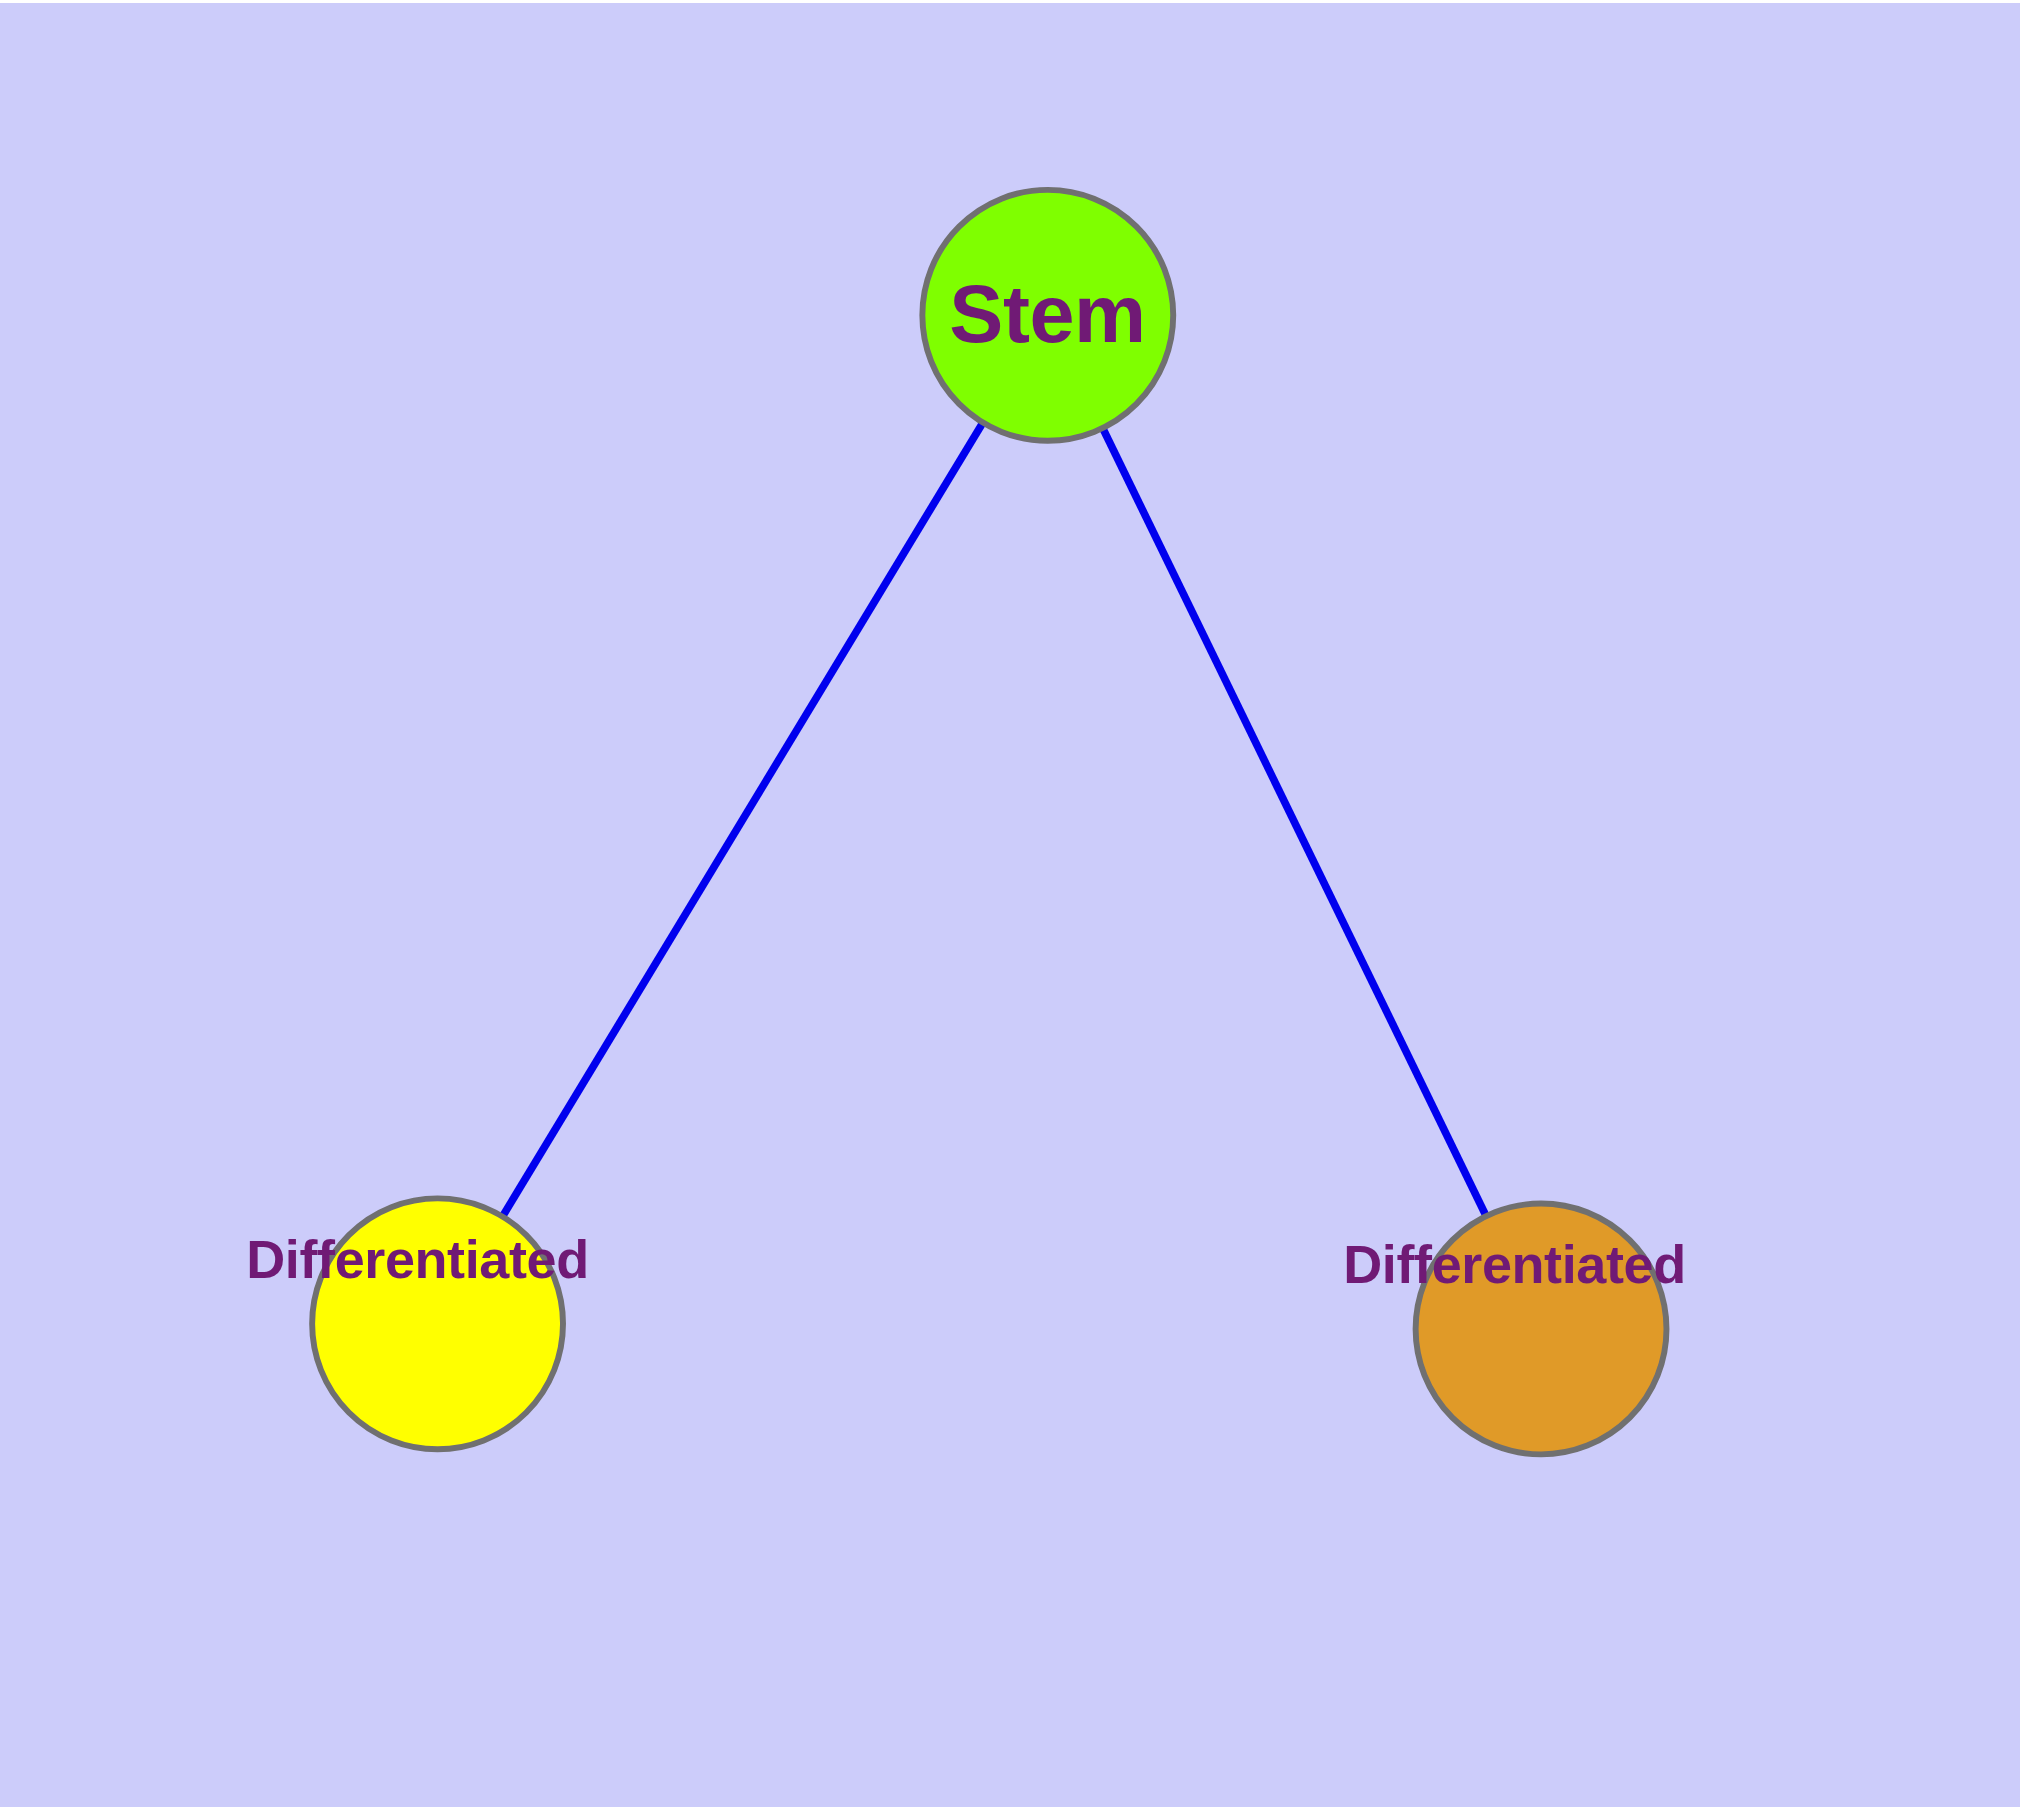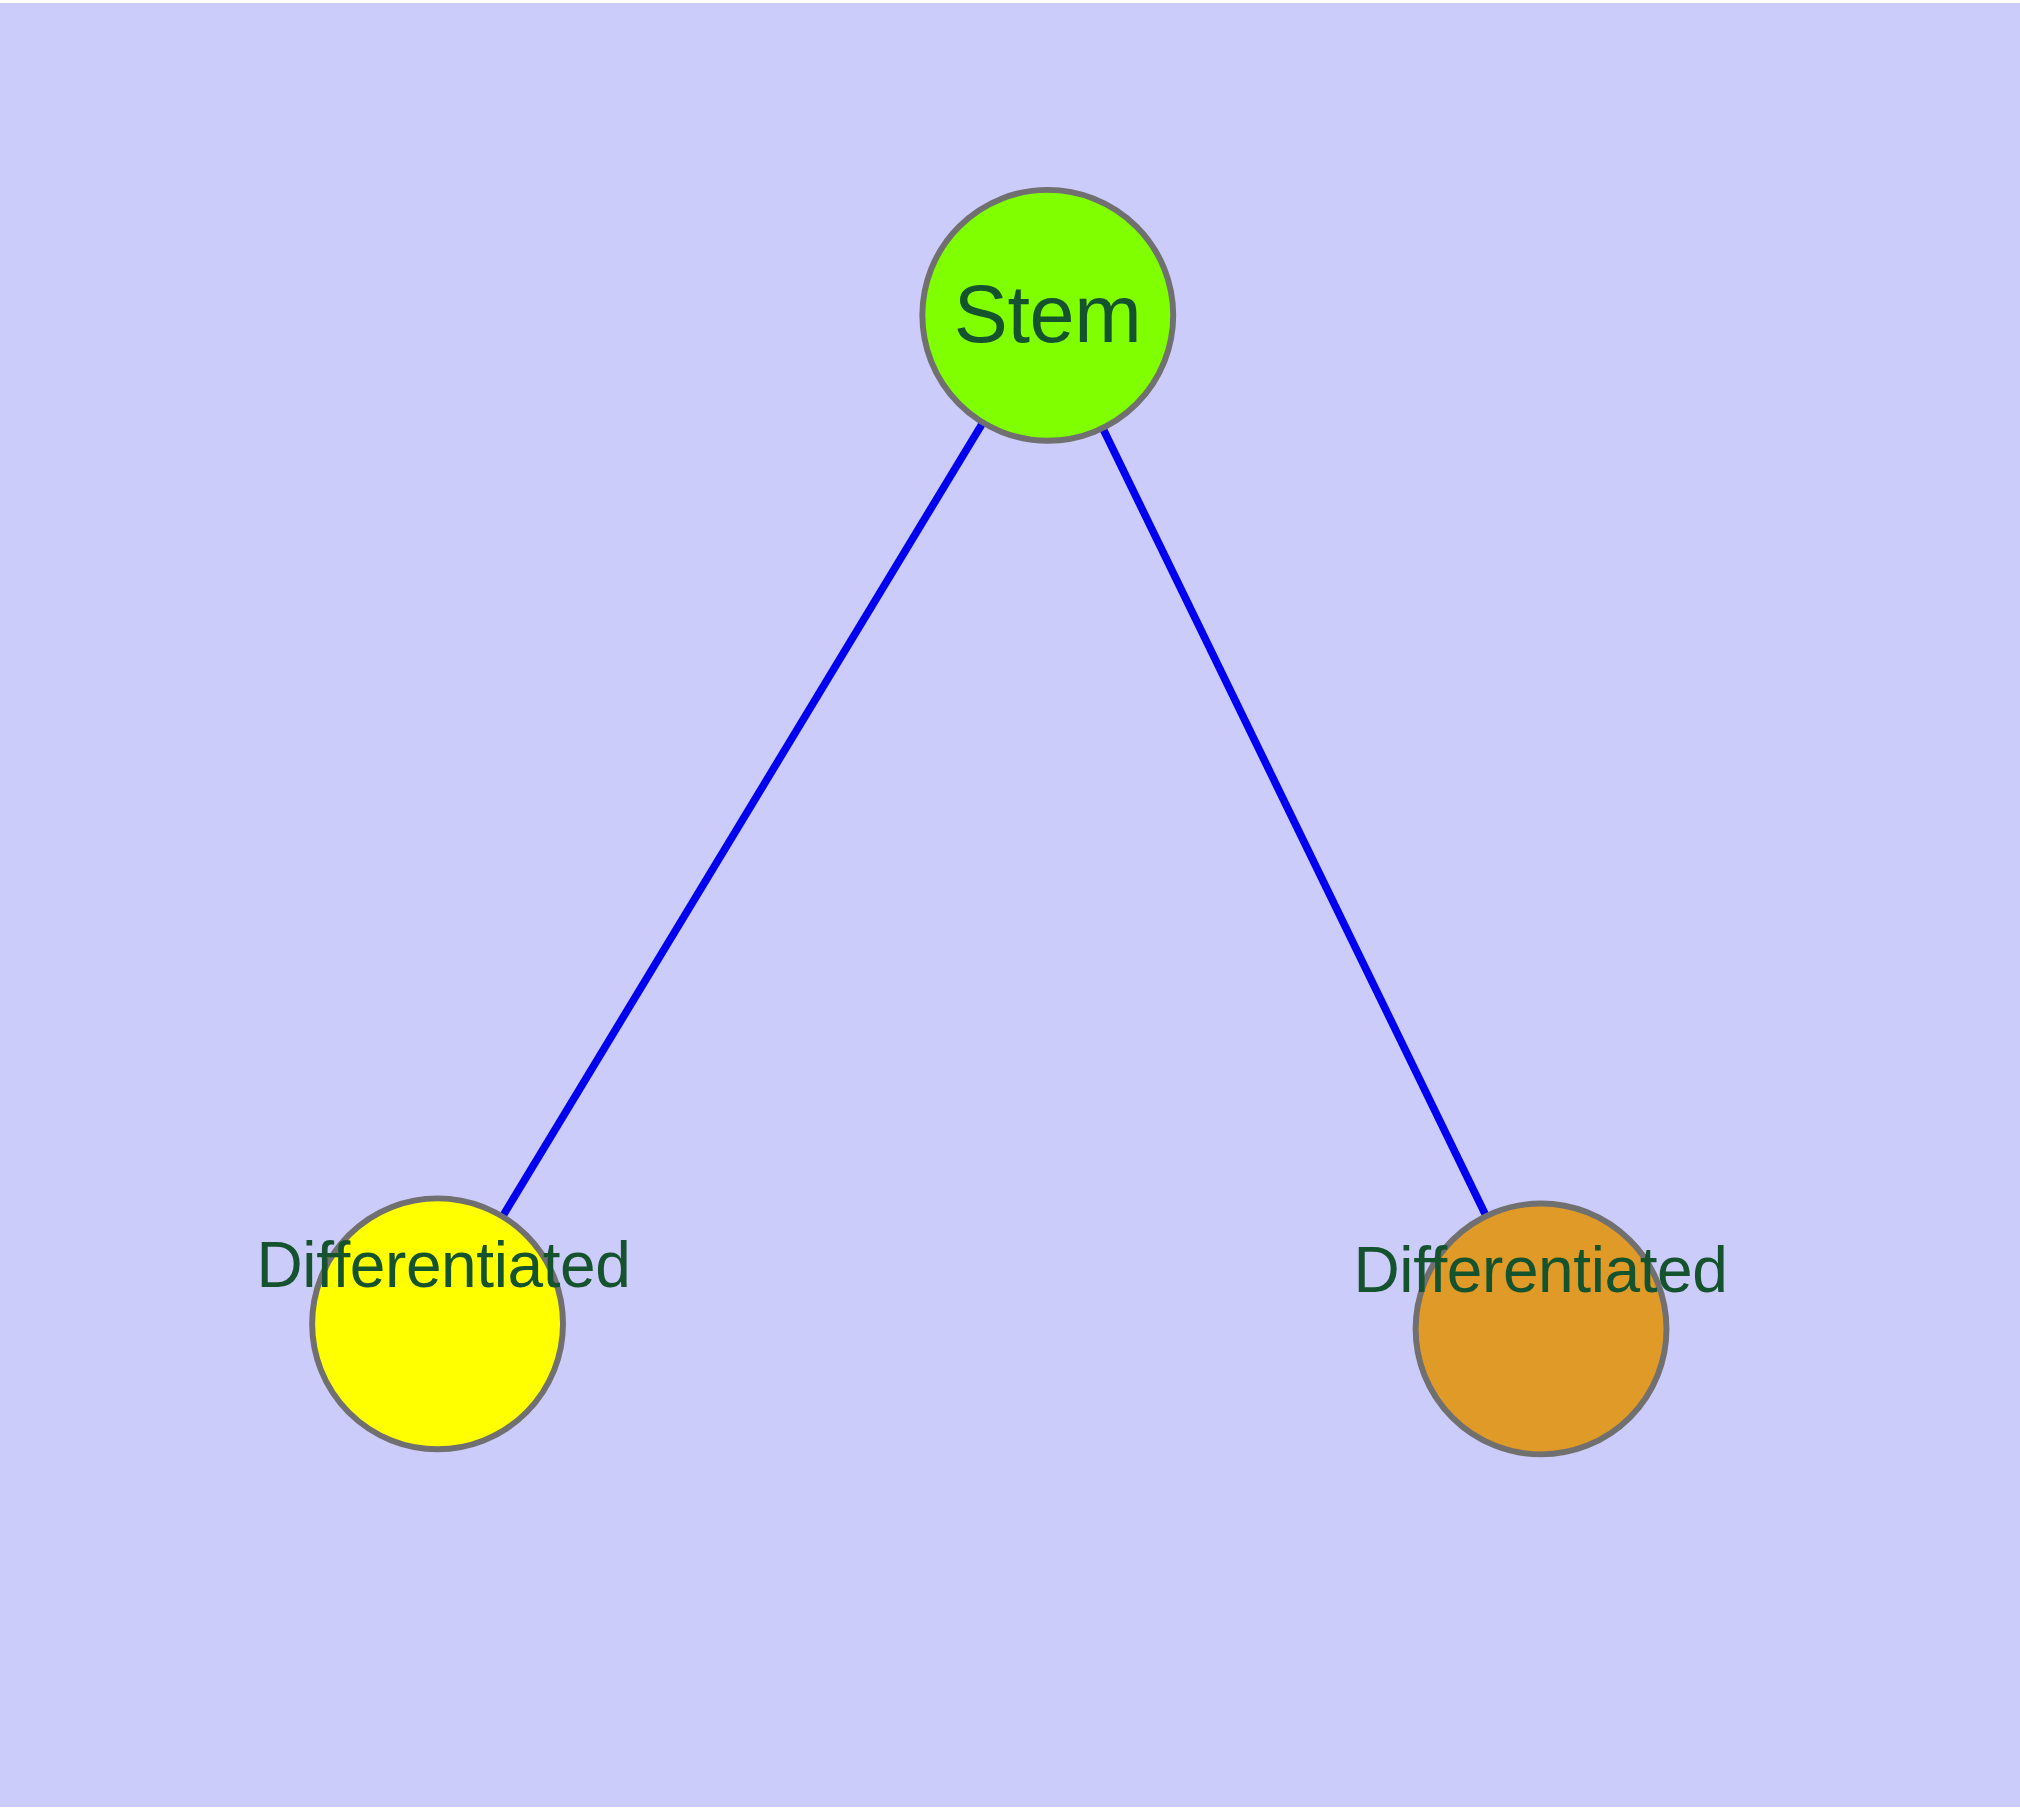--- a/index.html
+++ b/index.html
@@ -37,34 +37,33 @@
     stroke-width: 9;
     stroke-linecap: butt;
     fill: none;
   }
   .node-circle {
     stroke: #707070;
     stroke-width: 7;
   }
   .node-label {
     position: absolute;
-    color: #14532d;
-    font-weight: normal;
+    color: #701a75;
+    font-weight: bold;
     text-align: center;
     line-height: 1.10;
     white-space: pre;
     letter-spacing: -0.4px;
     pointer-events: none;
   }
   .label-stem {
     font-size: 81px;
   }
   .label-leaf {
-    font-size: 64px;
-    margin-left: 26px;
+    font-size: 54px;
   }
 </style>
 </head>
 <body>
 
 <div id="stage">
   <div id="canvas"></div>
 
   <svg id="graph-svg" viewBox="0 0 2384 2138">
     <g>

